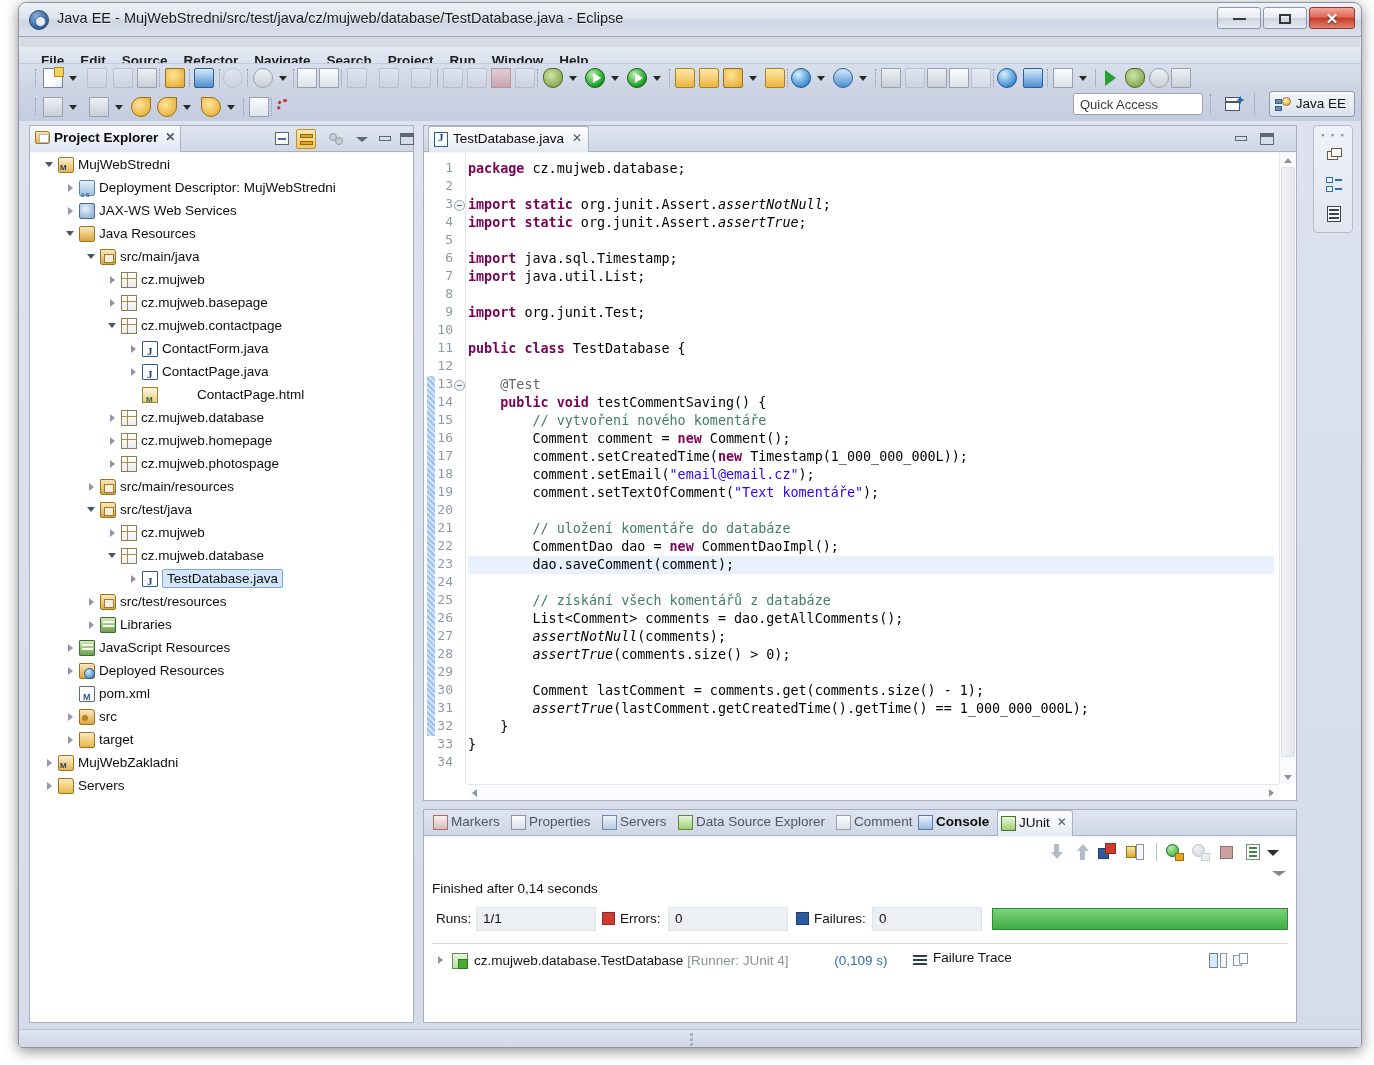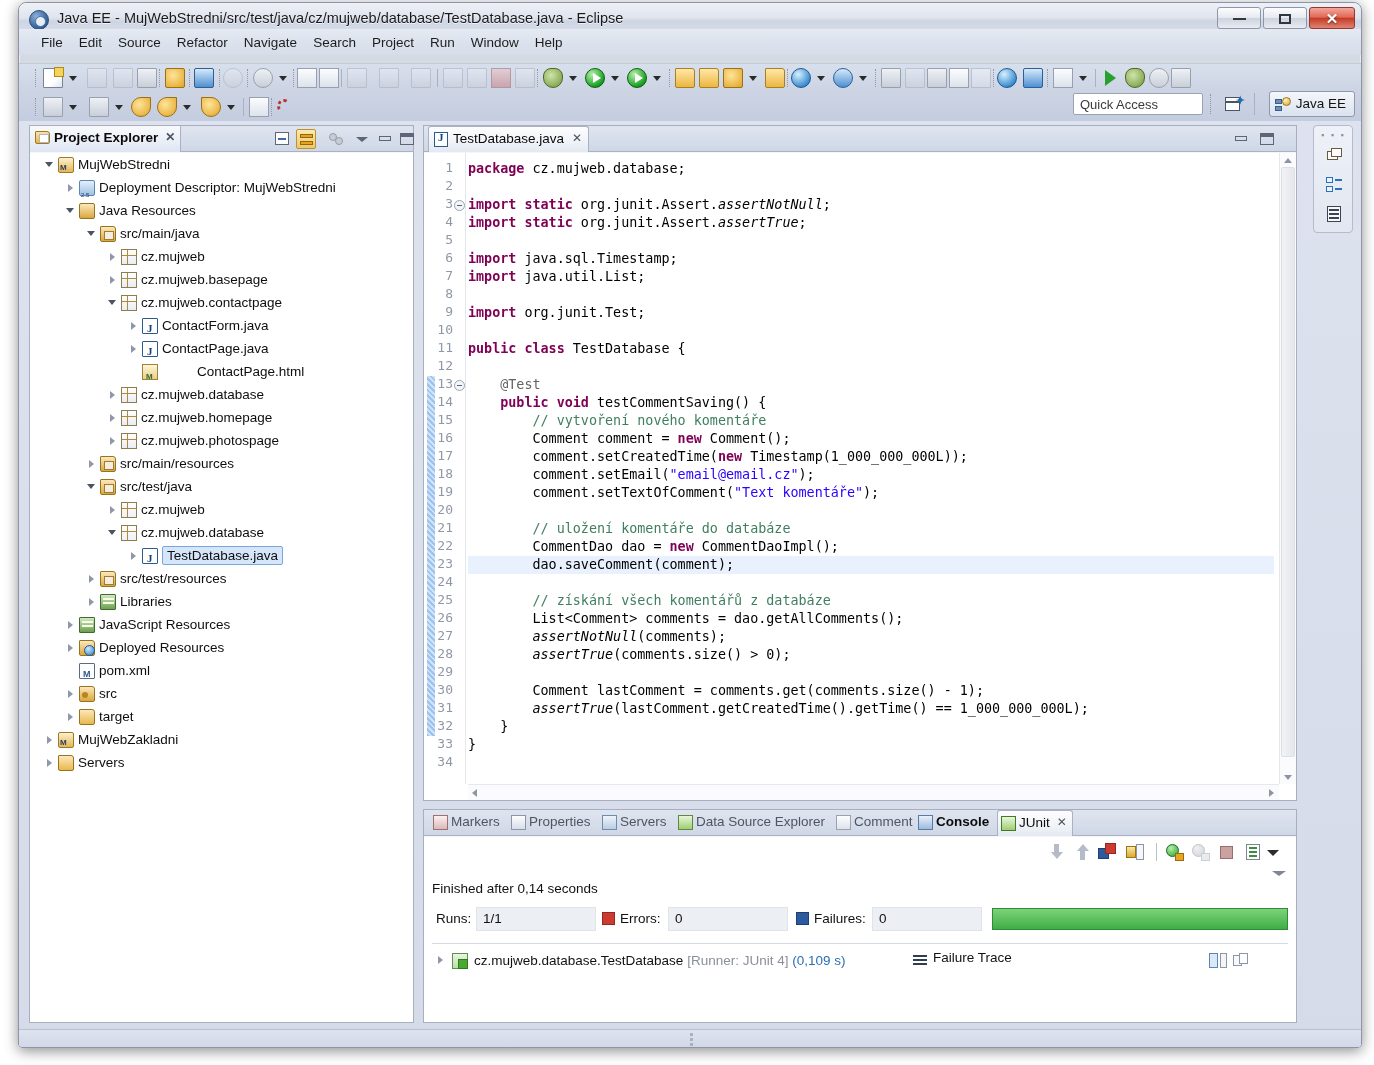--- a/index.html
+++ b/index.html
@@ -58,22 +58,23 @@
     position: absolute; left: 0; right: 0; top: 50%; transform: translateY(-50%);
     text-align: center; font-size: 12px; color: #31373f; line-height: 1;
   }
   #btn-close .glyph { color: #ffffff; font-size: 15px; font-weight: bold;
     text-shadow: 0 1px 2px rgba(0,0,0,0.5); }
   .minglyph { display:inline-block; width:13px; height:2px; background:#31373f; vertical-align:middle; }
   .maxglyph { display:inline-block; width:12px; height:10px; border:2px solid #31373f; vertical-align:middle; }
 
   
   #menubar {
-    position: absolute; left: 0; top: 26px; width: 100%; height: 26px;
+    position: absolute; left: 0; top: 44px; width: 100%; height: 26px;
     background: linear-gradient(to bottom, #e4e9f2 0%, #d6dce9 100%);
+    font-weight: bold;
   }
   .menu-item {
     position: relative; display: inline-block;
     font-size: 13.5px; color: #1d1d1d; padding: 4px 8px; margin-top: 2px; cursor: default;
   }
 
   
   #toolbar1 {
     position: absolute; left: 0; top: 60px; width: 100%; height: 28px;
     background: linear-gradient(to bottom, #d8dfec 0%, #ccd4e4 100%);
@@ -371,21 +372,21 @@
   #result-row { position:absolute; left:8px; top:112px; height:24px; font-size:13.5px; color:#111; }
   #result-row .tw2 { position:absolute; left:6px; top:7px; }
   #result-row .tw2:after { content:''; position:absolute;
     border-top:4px solid transparent; border-bottom:4px solid transparent; border-left:5px solid #8e98a8; }
   #result-row .rico { position:absolute; left:20px; top:4px; width:16px; height:16px;
     background: linear-gradient(to bottom,#e9f5e0,#b9ddaa); border:1px solid #5f8f4c; }
   #result-row .rico:after { content:''; position:absolute; right:-1px; bottom:-1px; width:8px; height:8px;
     background:#4aa832; border:1px solid #2f7a1e; }
   #result-row .rtext { position:absolute; left:42px; top:0; line-height:24px; white-space:nowrap; }
   .muted { color:#8a8f99; }
-  .timev { color:#2b6fb5; }
+  .timev { color:#2b6fb5;margin-left:42px; }
   #failure-trace {
     position:absolute; left:486px; top:106px; right:42px; border-top:1px solid #d6dae2; height:36px;
   }
   #failure-trace .ft-icon { position:absolute; left:3px; top:11px; width:14px; height:11px; }
   #failure-trace .ft-icon span { position:absolute; left:0; width:14px; height:2px; background:#2f3d52; }
   #failure-trace .ftlabel { position:absolute; left:23px; top:6px; font-size:13.5px; color:#111; }
   .ft-btn { position:absolute; top:8px; width:20px; height:18px; cursor:pointer; }
 
   
   #statusbar {
@@ -559,20 +560,25 @@
             <span class="tw open" style="left: 14px;"></span>
             <span class="ticon i-proj" style="left: 28px;"></span>
             <span class="tlabel" style="left: 48px;">MujWebStredni</span>
           </div>
           <div class="trow">
             <span class="tw closed" style="left: 35px;"></span>
             <span class="ticon i-dd" style="left: 49px;"></span>
             <span class="tlabel" style="left: 69px;">Deployment Descriptor: MujWebStredni</span>
           </div>
           <div class="trow">
+            <span class="tw closed" style="left: 35px;"></span>
+            <span class="ticon i-ws" style="left: 49px;"></span>
+            <span class="tlabel" style="left: 69px;">JAX-WS Web Services</span>
+          </div>
+          <div class="trow">
             <span class="tw open" style="left: 35px;"></span>
             <span class="ticon i-jres" style="left: 49px;"></span>
             <span class="tlabel" style="left: 69px;">Java Resources</span>
           </div>
           <div class="trow">
             <span class="tw open" style="left: 56px;"></span>
             <span class="ticon i-srcfolder" style="left: 70px;"></span>
             <span class="tlabel" style="left: 90px;">src/main/java</span>
           </div>
           <div class="trow">

